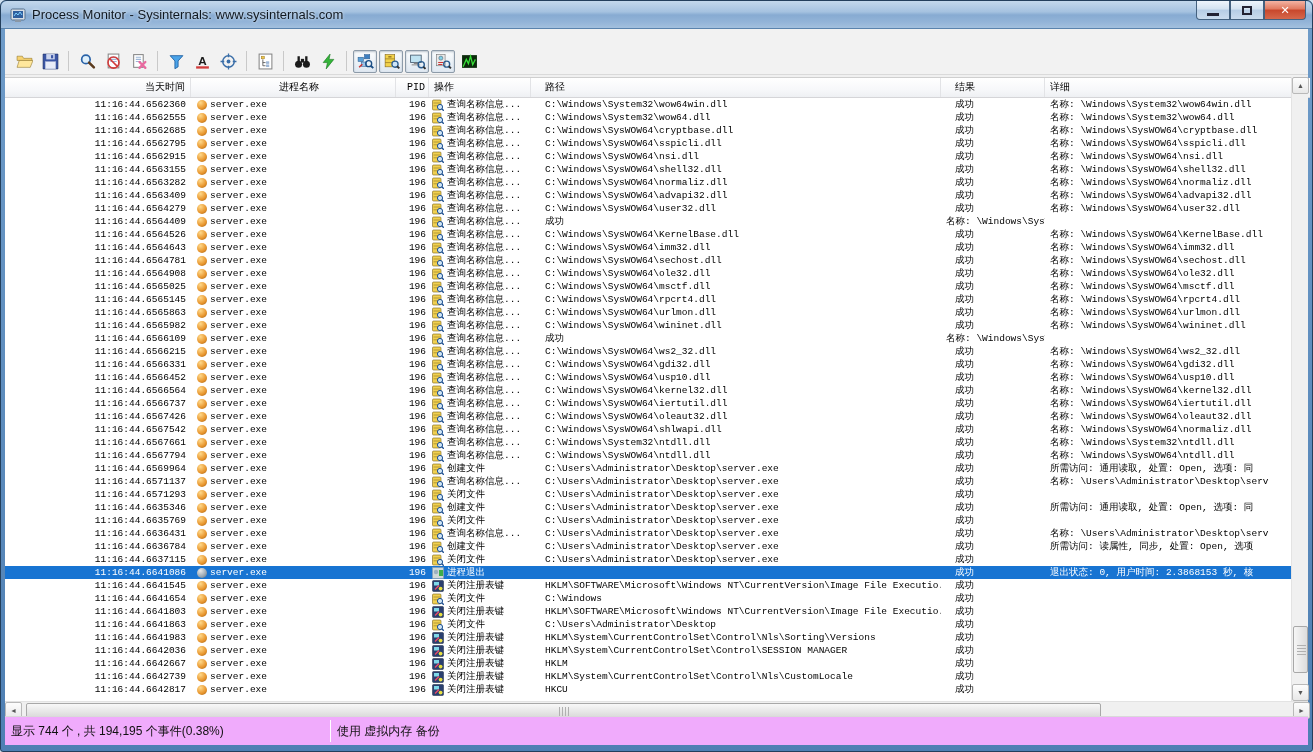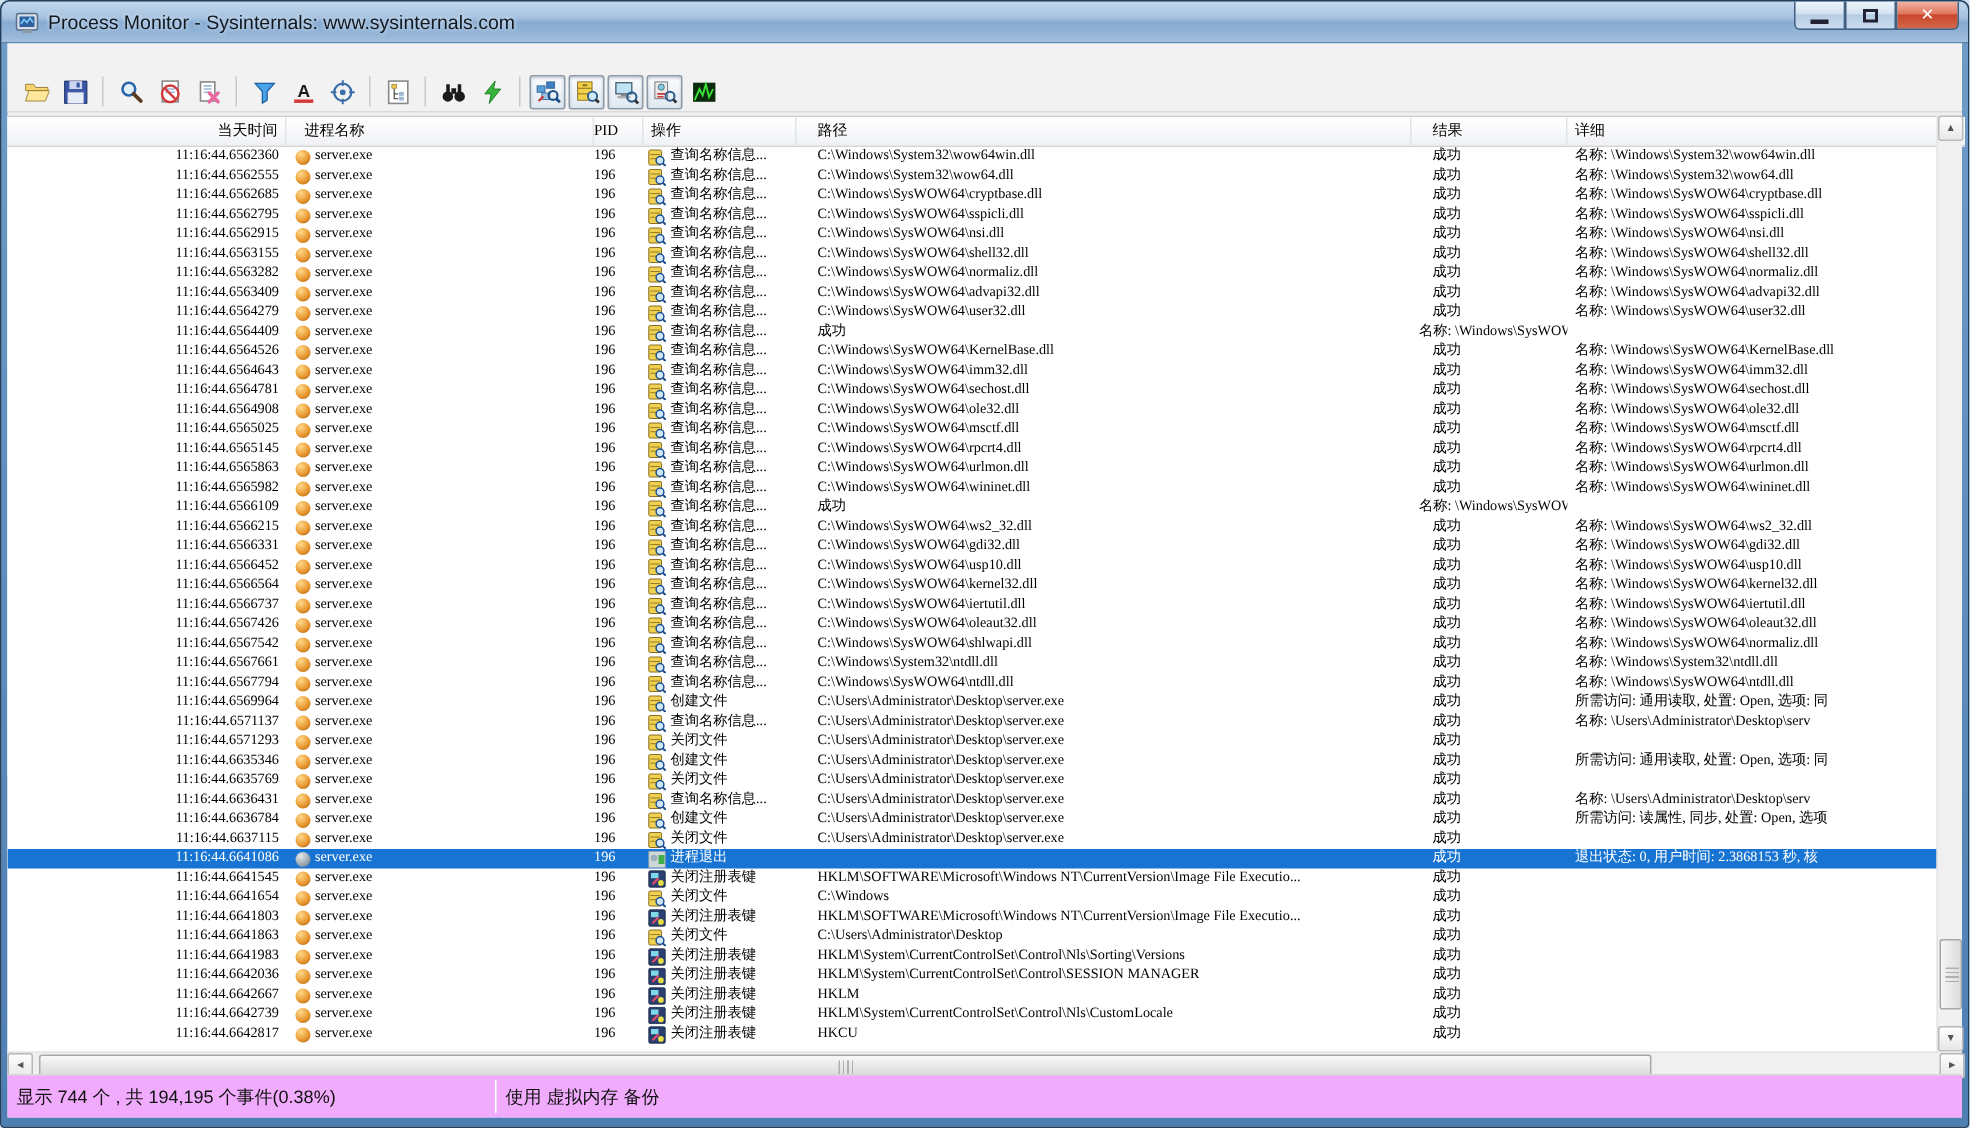--- a/index.html
+++ b/index.html
@@ -31,41 +31,41 @@
   .toolbar{position:absolute;left:0;right:0;top:19px;height:27px;background:#f2f2f2;
     border-bottom:1px solid #dadada;display:flex;align-items:center;padding-left:6px;}
   .tb-btn{width:24px;height:23px;display:flex;align-items:center;justify-content:center;
     background:transparent;border:1px solid transparent;padding:0;margin:0 1px;}
   .tb-btn svg{width:17px;height:17px;display:block;}
   .tb-btn.pressed{border:1px solid #8d9ba9;border-radius:2px;
     background:linear-gradient(#fbfdfe,#dfe8f1);box-shadow:inset 0 1px 2px rgba(70,90,110,.35);}
   .tb-sep{width:1px;height:20px;background:#c9c9c9;margin:0 5px;}
   
   .listview{position:absolute;left:0;top:48px;width:1288px;height:440px;background:#fff;
-    border-top:1px solid #cfcfcf;font-family:Liberation Serif, serif;
+    border-top:1px solid #cfcfcf;font-family:Liberation Mono, monospace;
     font-size:9.5px;color:#000;}
   .lv-header{display:grid;grid-template-columns:186px 205px 33px 102px 410px 104px auto;height:20px;
     line-height:19px;background:linear-gradient(#ffffff,#f7f8fa 60%,#eef0f3);
     border-bottom:1px solid #d5d5d8;font-size:10px;}
   .hcell{border-right:1px solid #e2e3e6;overflow:hidden;white-space:nowrap;}
   .header-filler{position:absolute;right:-17px;top:0;width:17px;height:20px;
     background:linear-gradient(#ffffff,#f7f8fa 60%,#eef0f3);border-bottom:1px solid #d5d5d8;}
   .rows{position:absolute;left:0;top:20px;width:1288px;height:604px;overflow:hidden;background:#fff;}
   .row{display:grid;grid-template-columns:186px 205px 33px 102px 410px 104px auto;height:13px;
     line-height:13px;white-space:nowrap;}
   .row.selected{background:#1874d2;color:#fff;}
   .c{overflow:hidden;}
   .col-time{text-align:right;padding-right:5px;}
   .col-process{padding-left:6px;display:flex;align-items:center;gap:3px;}
-  .col-pid{text-align:left;padding-right:3px;}
+  .col-pid{text-align:right;padding-right:3px;}
   .col-operation{padding-left:3px;display:flex;align-items:center;gap:3px;}
   .col-path{padding-left:4px;margin-left:10px;}
   .col-result{padding-left:14px;}
   .col-detail{padding-left:5px;}
-  .hcell.col-process{display:block;padding-left:12px;}
+  .hcell.col-process{display:block;padding-left:12px;text-align:center;}
   .hcell.col-operation{display:block;padding-left:5px;}
   .proc-ball{width:10px;height:10px;border-radius:50%;flex:0 0 10px;
     background:radial-gradient(circle at 35% 28%,#ffd98a,#e8962e 58%,#9c5a10);}
   .selected .proc-ball{background:radial-gradient(circle at 35% 28%,#e8e8e8,#9aa8b4 58%,#5d6b77);}
   .op-ic{width:12px;height:12px;flex:0 0 12px;}
   .op-ic svg{width:12px;height:12px;display:block;}
   
   .vscroll{position:absolute;right:0;top:48px;width:17px;height:624px;background:#f0f0f0;
     border-left:1px solid #e3e3e3;}
   .sb-btn{position:absolute;left:0;width:17px;height:17px;

